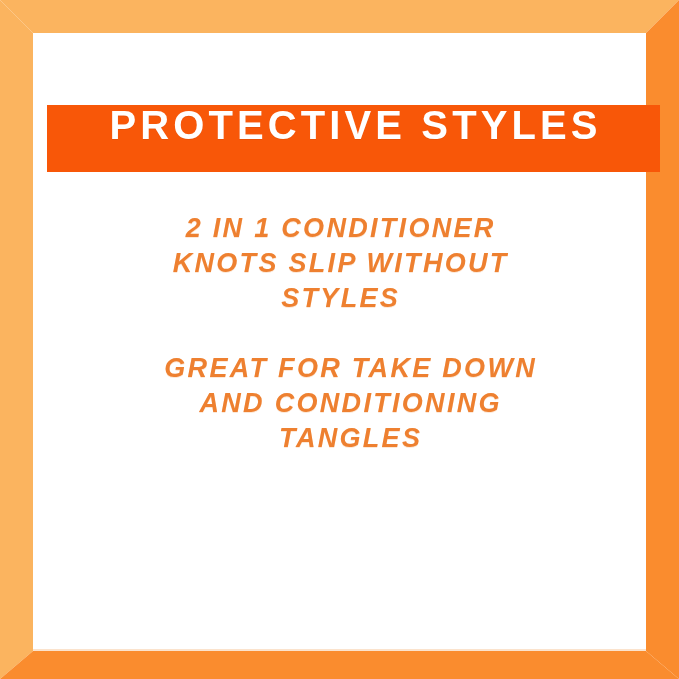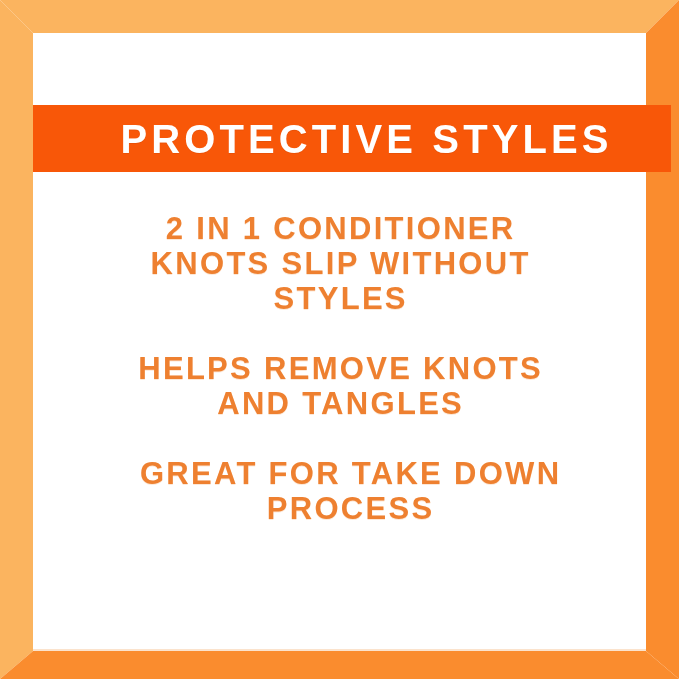--- a/index.html
+++ b/index.html
@@ -69,29 +69,28 @@
     top: 33px;
     width: 613px;
     height: 618px;
     background: #ffffff;
     box-sizing: border-box;
   }
 
   
   #title-band {
     position: absolute;
-    left: 0;
+    left: 14px;
     top: 72px;
     width: 613px;
     height: 67px;
     background: #f85708;
     display: flex;
-    align-items: center;
+    align-items: flex-start;
     justify-content: center;
-    padding-left: 25px;
   }
   #title-band-text {
     color: #ffffff;
     font-size: 40px;
     font-weight: bold;
     letter-spacing: 4.1px;
     line-height: 1;
     white-space: nowrap;
     text-indent: 4.1px;
     text-shadow: 0 1px 0 rgba(0,0,0,0.06);
@@ -101,26 +100,27 @@
   #benefits-block {
     position: absolute;
     left: 0;
     top: 178px;
     width: 613px;
     text-align: center;
   }
   .benefit-paragraph {
     margin: 0 0 35px 0;
     color: #ee8030;
-    font-size: 31px;
+    font-size: 27px;
     font-weight: bold;
     letter-spacing: 2.3px;
     line-height: 35px;
     text-indent: 2.3px;
     text-shadow: 0 1px 0 rgba(240,128,40,0.18);
+    font-style: italic;
   }
   .benefit-paragraph:last-child {
     margin-bottom: 0;
     margin-left: 20px;
   }
   .benefit-line {
     display: block;
     white-space: nowrap;
   }
 </style>
@@ -141,28 +141,25 @@
     </div>
 
     <div id="benefits-block">
 
       <p class="benefit-paragraph">
         <span class="benefit-line">2 IN 1 CONDITIONER</span>
         <span class="benefit-line">KNOTS SLIP WITHOUT</span>
         <span class="benefit-line">STYLES</span>
       </p>
 
-      <p class="benefit-paragraph">
-        <span class="benefit-line">HELPS REMOVE KNOTS</span>
-        <span class="benefit-line">AND TANGLES</span>
-      </p>
 
       <p class="benefit-paragraph">
         <span class="benefit-line">GREAT FOR TAKE DOWN</span>
-        <span class="benefit-line">PROCESS</span>
+        <span class="benefit-line">AND CONDITIONING</span>
+        <span class="benefit-line">TANGLES</span>
       </p>
 
     </div>
   </div>
 
   <div id="panel-hairline"></div>
 
 </div>
 
 </body></html>

